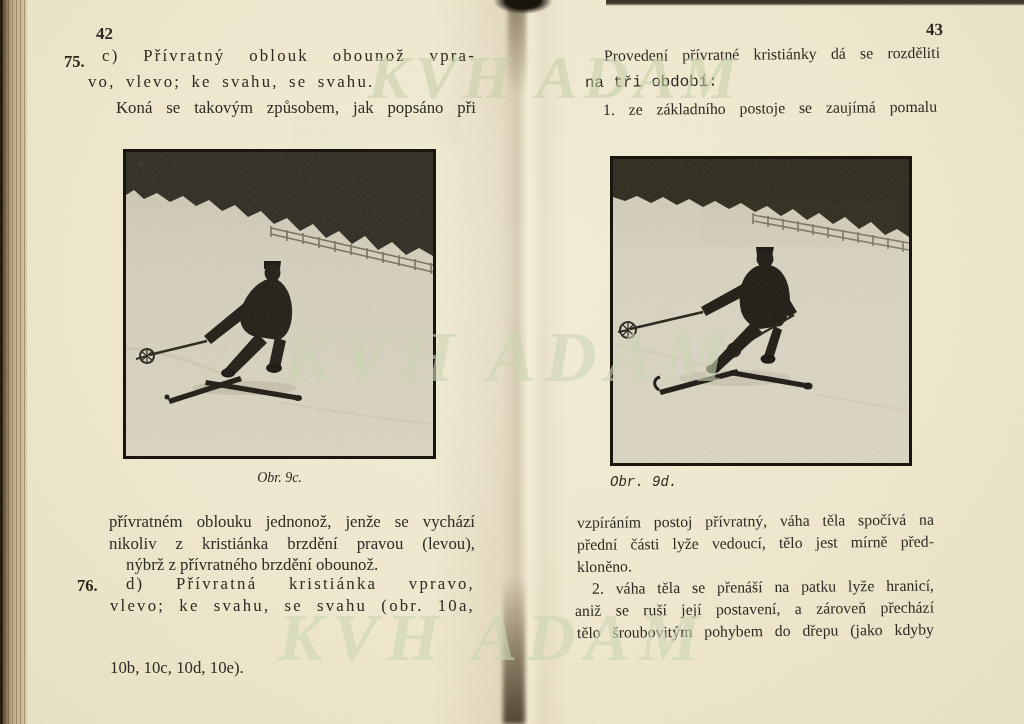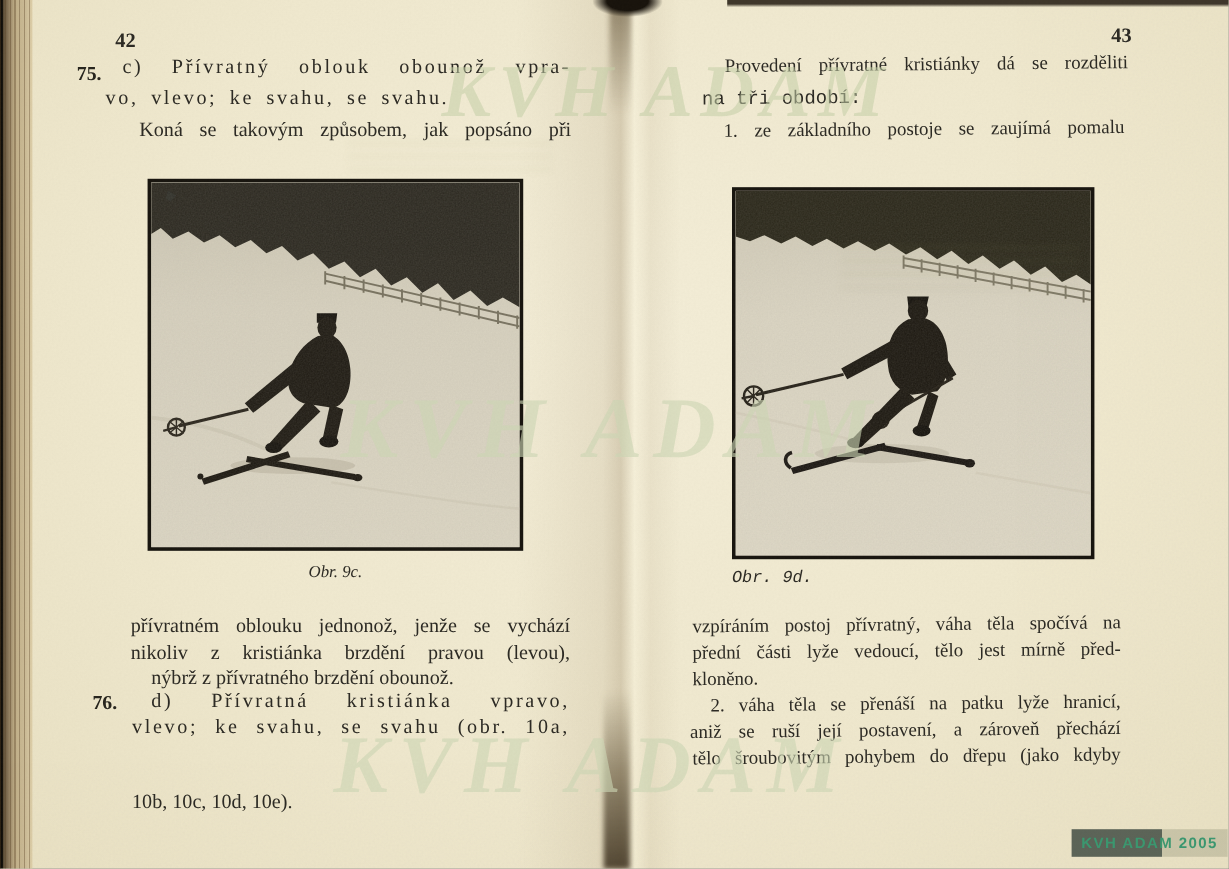--- a/index.html
+++ b/index.html
@@ -214,21 +214,20 @@
 
   <div class="wm" id="wmTop">KVH ADAM</div>
   <div class="wm" id="wmMid">KVH ADAM</div>
   <div class="wm" id="wmBot">KVH ADAM</div>
 
   <div class="gutter-top"></div>
   <div class="gutter-bottom"></div>
   <div class="spine-notch"></div>
   <div class="top-edge-line"></div>
 
-  <div class="stamp">KVH ADAM 2005</div>
 
   <svg class="noise" width="1024" height="724">
     <filter id="nAll">
         <feTurbulence type="fractalNoise" baseFrequency="0.55" numOctaves="2" stitchTiles="stitch"></feTurbulence>
       <feColorMatrix type="matrix" values="0 0 0 0 0.25  0 0 0 0 0.22  0 0 0 0 0.15  0 0 0 0.8 0"></feColorMatrix>
       </filter>
     <rect width="1024" height="724" filter="url(#nAll)"></rect>
   </svg>
 
 </div>

